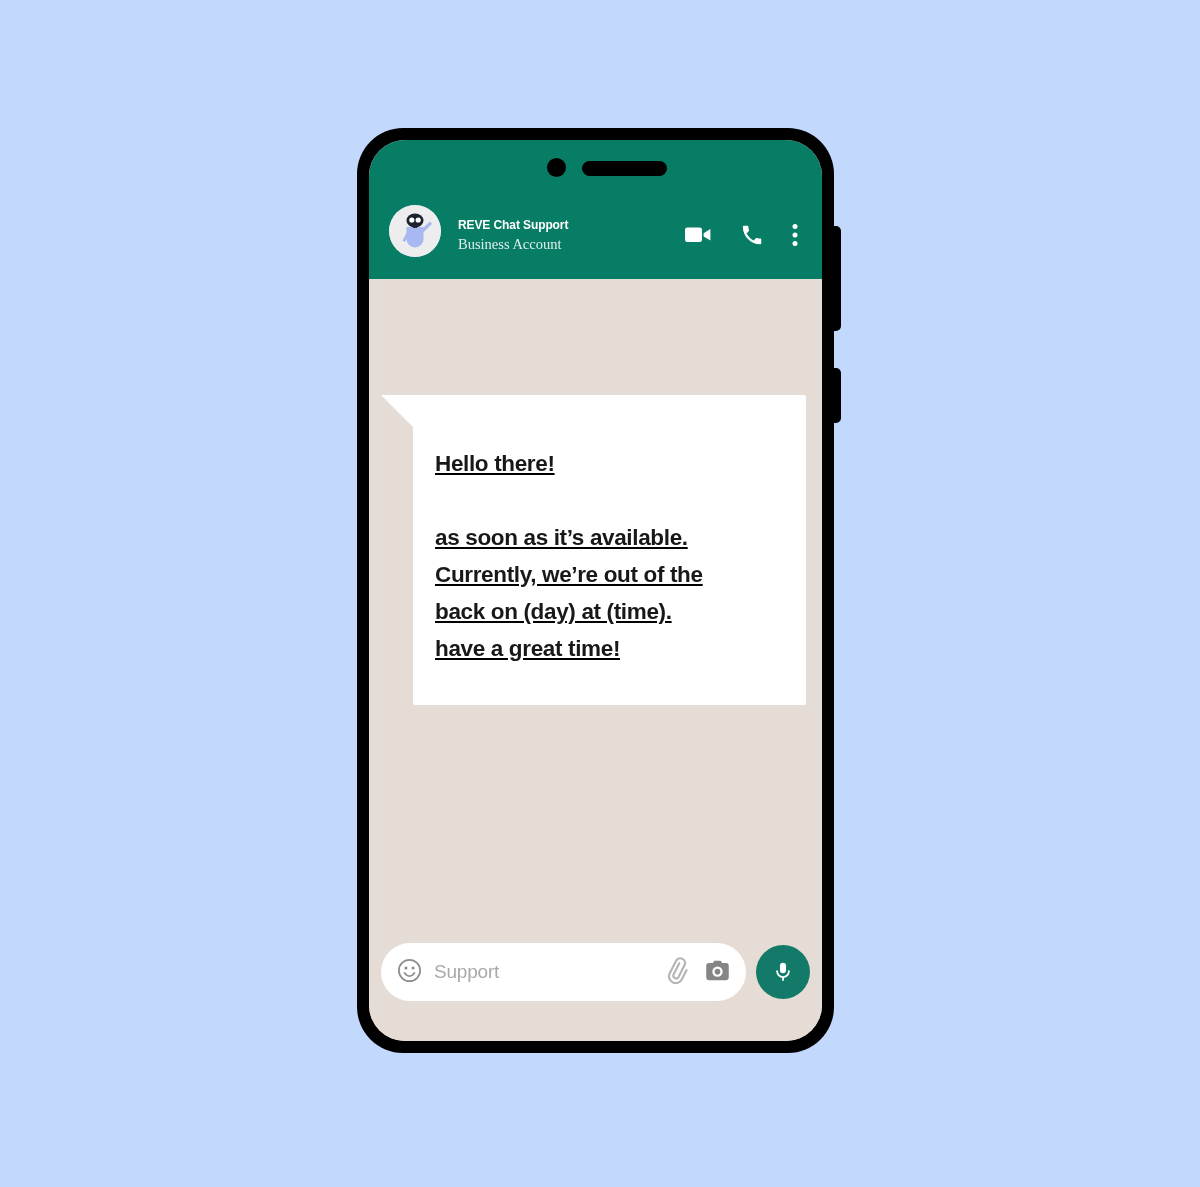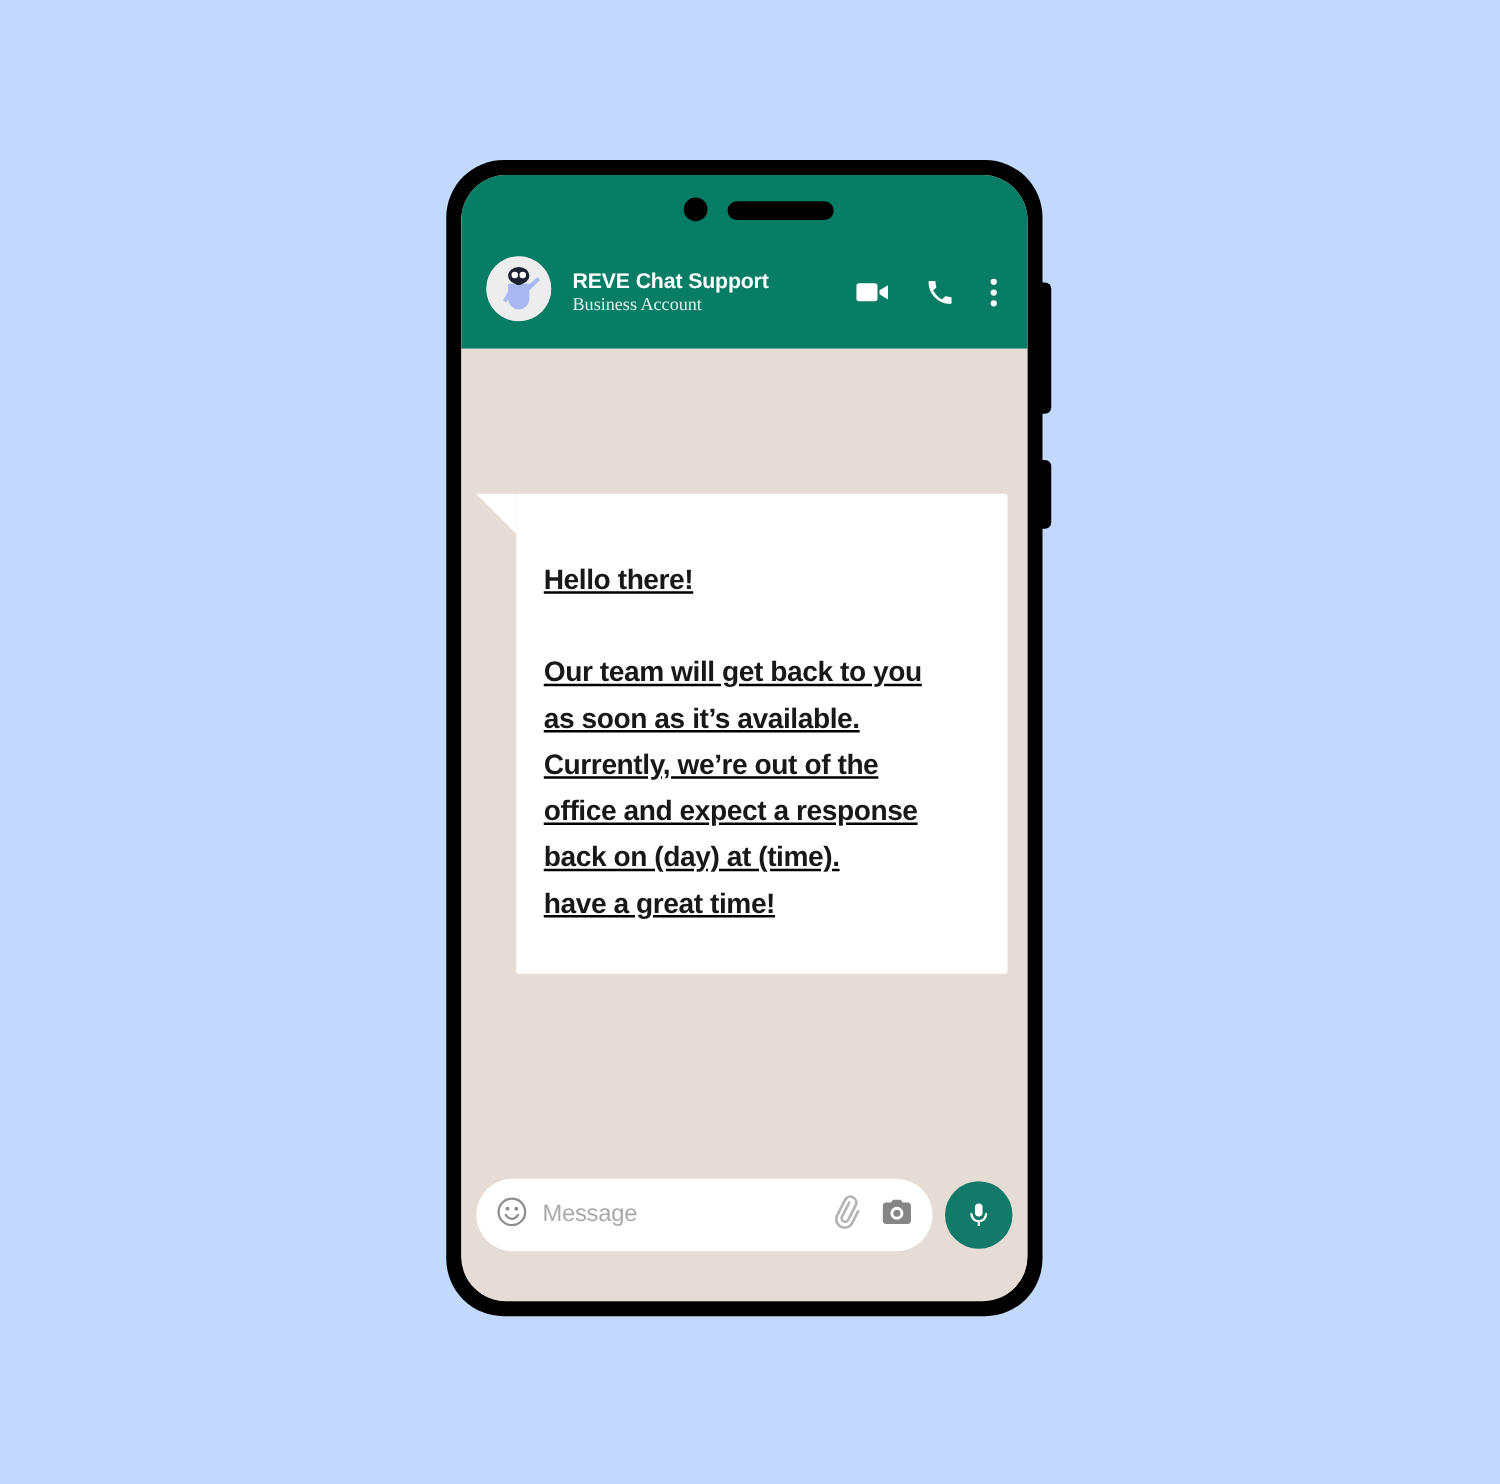--- a/index.html
+++ b/index.html
@@ -101,21 +101,21 @@
     overflow: hidden;
   }
   #contact-info {
     margin-left: 17px;
     flex: 1 1 auto;
     min-width: 0;
     padding-bottom: 3px;
   }
   #contact-name {
     color: #ffffff;
-    font-size: 17px;
+    font-size: 12px;
     font-weight: bold;
     line-height: 20px;
     letter-spacing: -0.1px;
     white-space: nowrap;
   }
   #contact-subtitle {
     color: #dfeeea;
     font-size: 14.5px;
     line-height: 19px;
     white-space: nowrap;
@@ -293,43 +293,41 @@
     </div>
 
     <div id="chat-body">
 
       <div id="message-bubble-wrap">
         <div id="message-bubble">
           <div id="bubble-tail"></div>
 
           <div class="bubble-line">Hello there!</div>
           <div class="bubble-line blank"></div>
-          <div class="bubble-line">Our team will get back to you</div>
           <div class="bubble-line">as soon as it’s available.</div>
           <div class="bubble-line">Currently, we’re out of the</div>
-          <div class="bubble-line">office and expect a response</div>
           <div class="bubble-line">back on (day) at (time).</div>
           <div class="bubble-line">have a great time!</div>
         </div>
       </div>
 
       <div id="composer">
 
         <div id="message-input-pill">
 
           <span class="composer-icon">
             <svg width="25" height="25" viewBox="0 0 24 24">
               <circle cx="12" cy="12" r="10.2" fill="none" stroke="#8d8d8d" stroke-width="1.7"></circle>
               <circle cx="8.6" cy="9.6" r="1.5" fill="#8d8d8d"></circle>
               <circle cx="15.4" cy="9.6" r="1.5" fill="#8d8d8d"></circle>
               <path d="M7.3 14.3c1.2 2 2.9 3 4.7 3s3.5-1 4.7-3" fill="none" stroke="#8d8d8d" stroke-width="1.7" stroke-linecap="round"></path>
             </svg>
           </span>
 
-          <span id="message-placeholder">Message</span>
+          <span id="message-placeholder">Support</span>
 
           <span class="composer-icon" id="attach-icon-btn">
             <svg width="27" height="27" viewBox="0 0 24 24">
               <path d="M16.8 6.2 L8.1 14.9a2.7 2.7 0 0 0 3.8 3.8l9.2-9.2a4.6 4.6 0 0 0-6.5-6.5L5 12.6a6.5 6.5 0 0 0 9.2 9.2l7.1-7.1" fill="none" stroke="#b5b5b5" stroke-width="2.1" stroke-linecap="round" stroke-linejoin="round" transform="rotate(-18 12 12) scale(0.92) translate(1 1)"></path>
             </svg>
           </span>
 
           <span class="composer-icon">
             <svg width="27" height="27" viewBox="0 0 24 24">
               <path fill="#858585" d="M9.2 3.4h5.6l1.35 2h3.35A2.5 2.5 0 0 1 22 7.9v10.2a2.5 2.5 0 0 1-2.5 2.5h-15A2.5 2.5 0 0 1 2 18.1V7.9a2.5 2.5 0 0 1 2.5-2.5h3.35z"></path>

